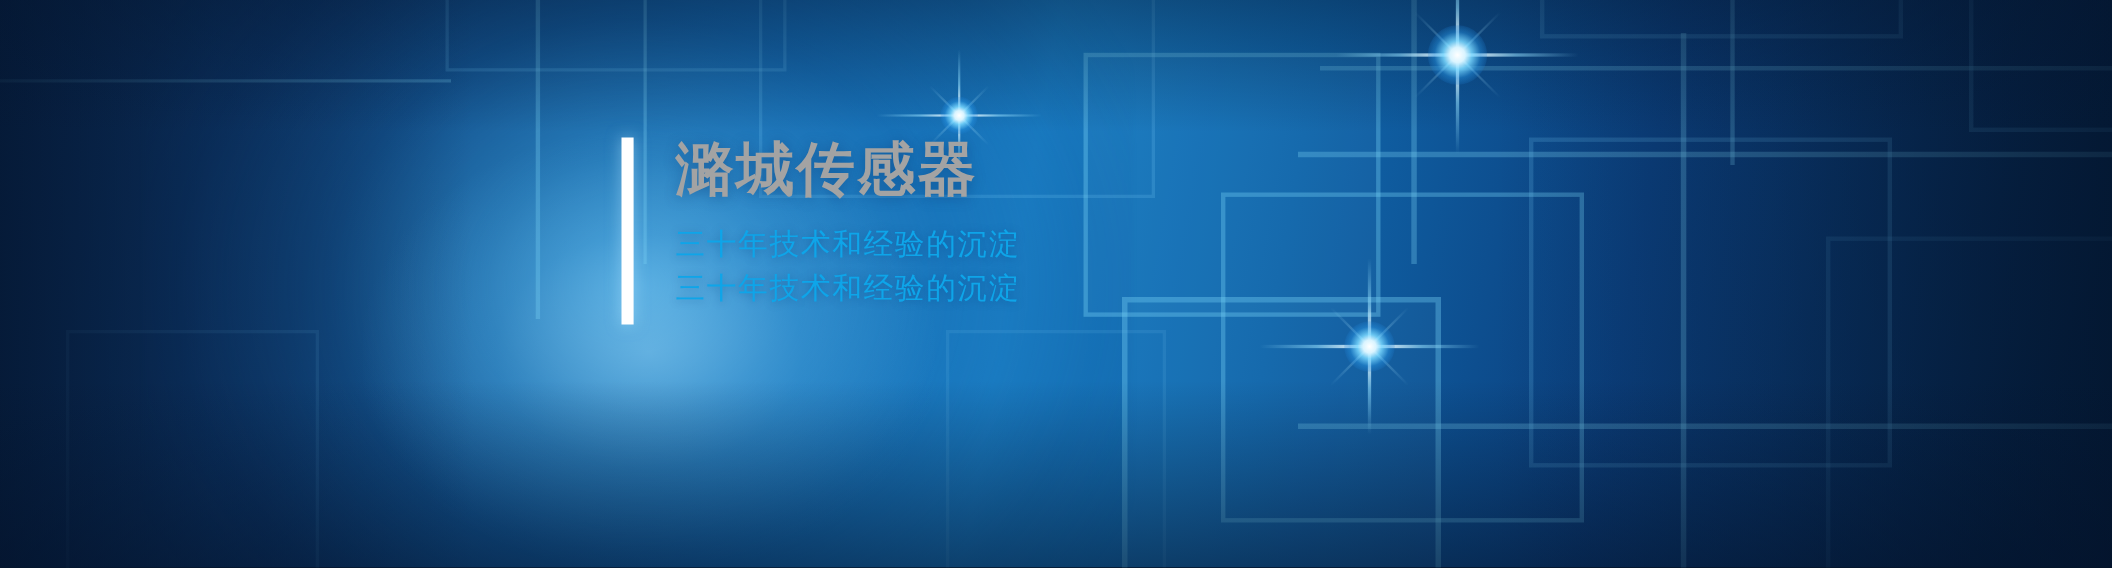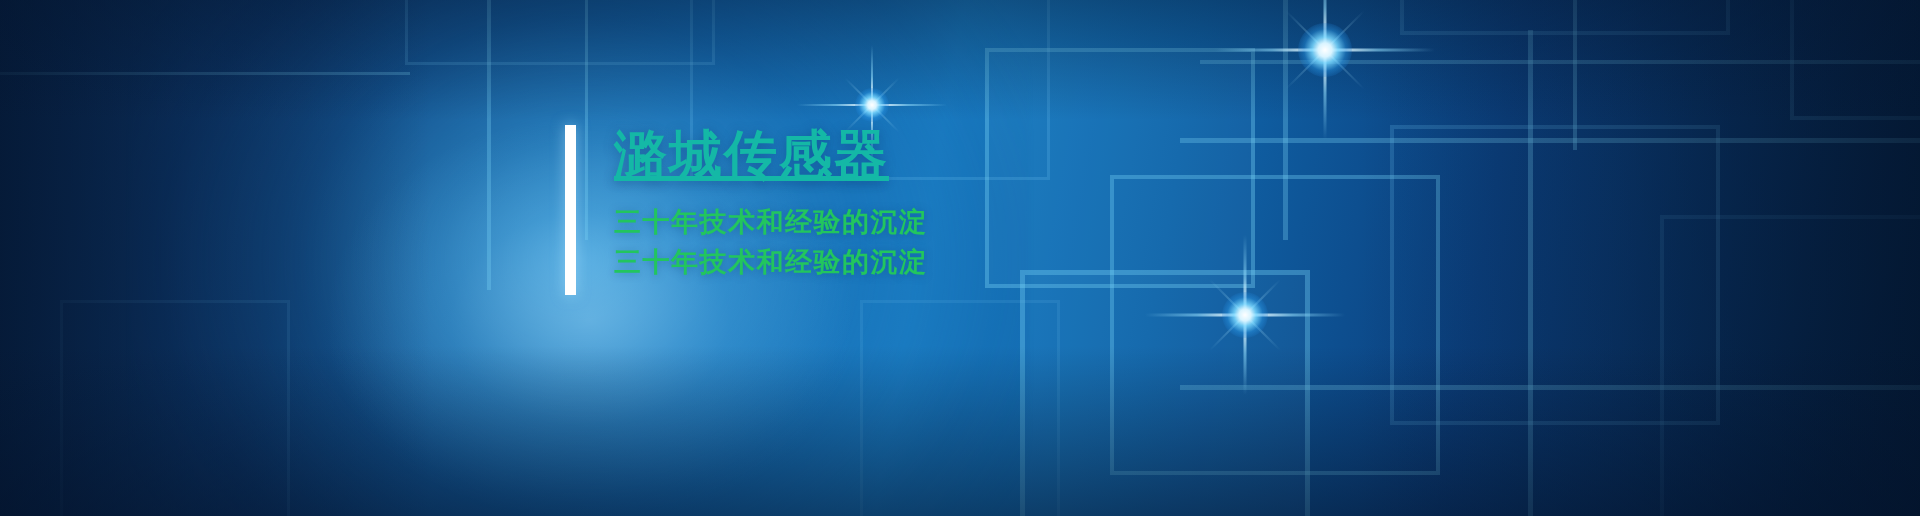--- a/index.html
+++ b/index.html
@@ -87,28 +87,27 @@
   .flare .ray-d1{transform:translate(-50%,-50%) rotate(45deg);}
   .flare .ray-d2{transform:translate(-50%,-50%) rotate(-45deg);}
   
   .text-block{position:absolute;left:565px;top:125px;display:flex;align-items:flex-start;}
   .accent-bar{
     width:11px;height:170px;background:#ffffff;flex:0 0 auto;
     box-shadow:0 0 14px rgba(170,225,255,0.55);
   }
   .copy{margin-left:38px;padding-top:2px;}
   .title{
-    font-size:53px;line-height:1.06;font-weight:bold;color:#14b8a6;
+    font-size:53px;line-height:1.06;font-weight:bold;color:#a3a3a3;
     letter-spacing:2px;white-space:nowrap;
     text-shadow:0 2px 12px rgba(10,60,120,0.45);
-    text-decoration:underline;
   }
   .sub{
-    margin-top:20px;font-size:27px;line-height:1.48;font-weight:bold;
-    color:#22c55e;letter-spacing:1.5px;white-space:nowrap;
+    margin-top:20px;font-size:27px;line-height:1.48;font-weight:normal;
+    color:#0ea5e9;letter-spacing:1.5px;white-space:nowrap;
     text-shadow:0 1px 8px rgba(10,60,120,0.40);
   }
 </style>
 </head>
 <body>
 
 <div id="banner">
 
   <div class="bg-base2"></div>
   <div class="glow-main"></div>

